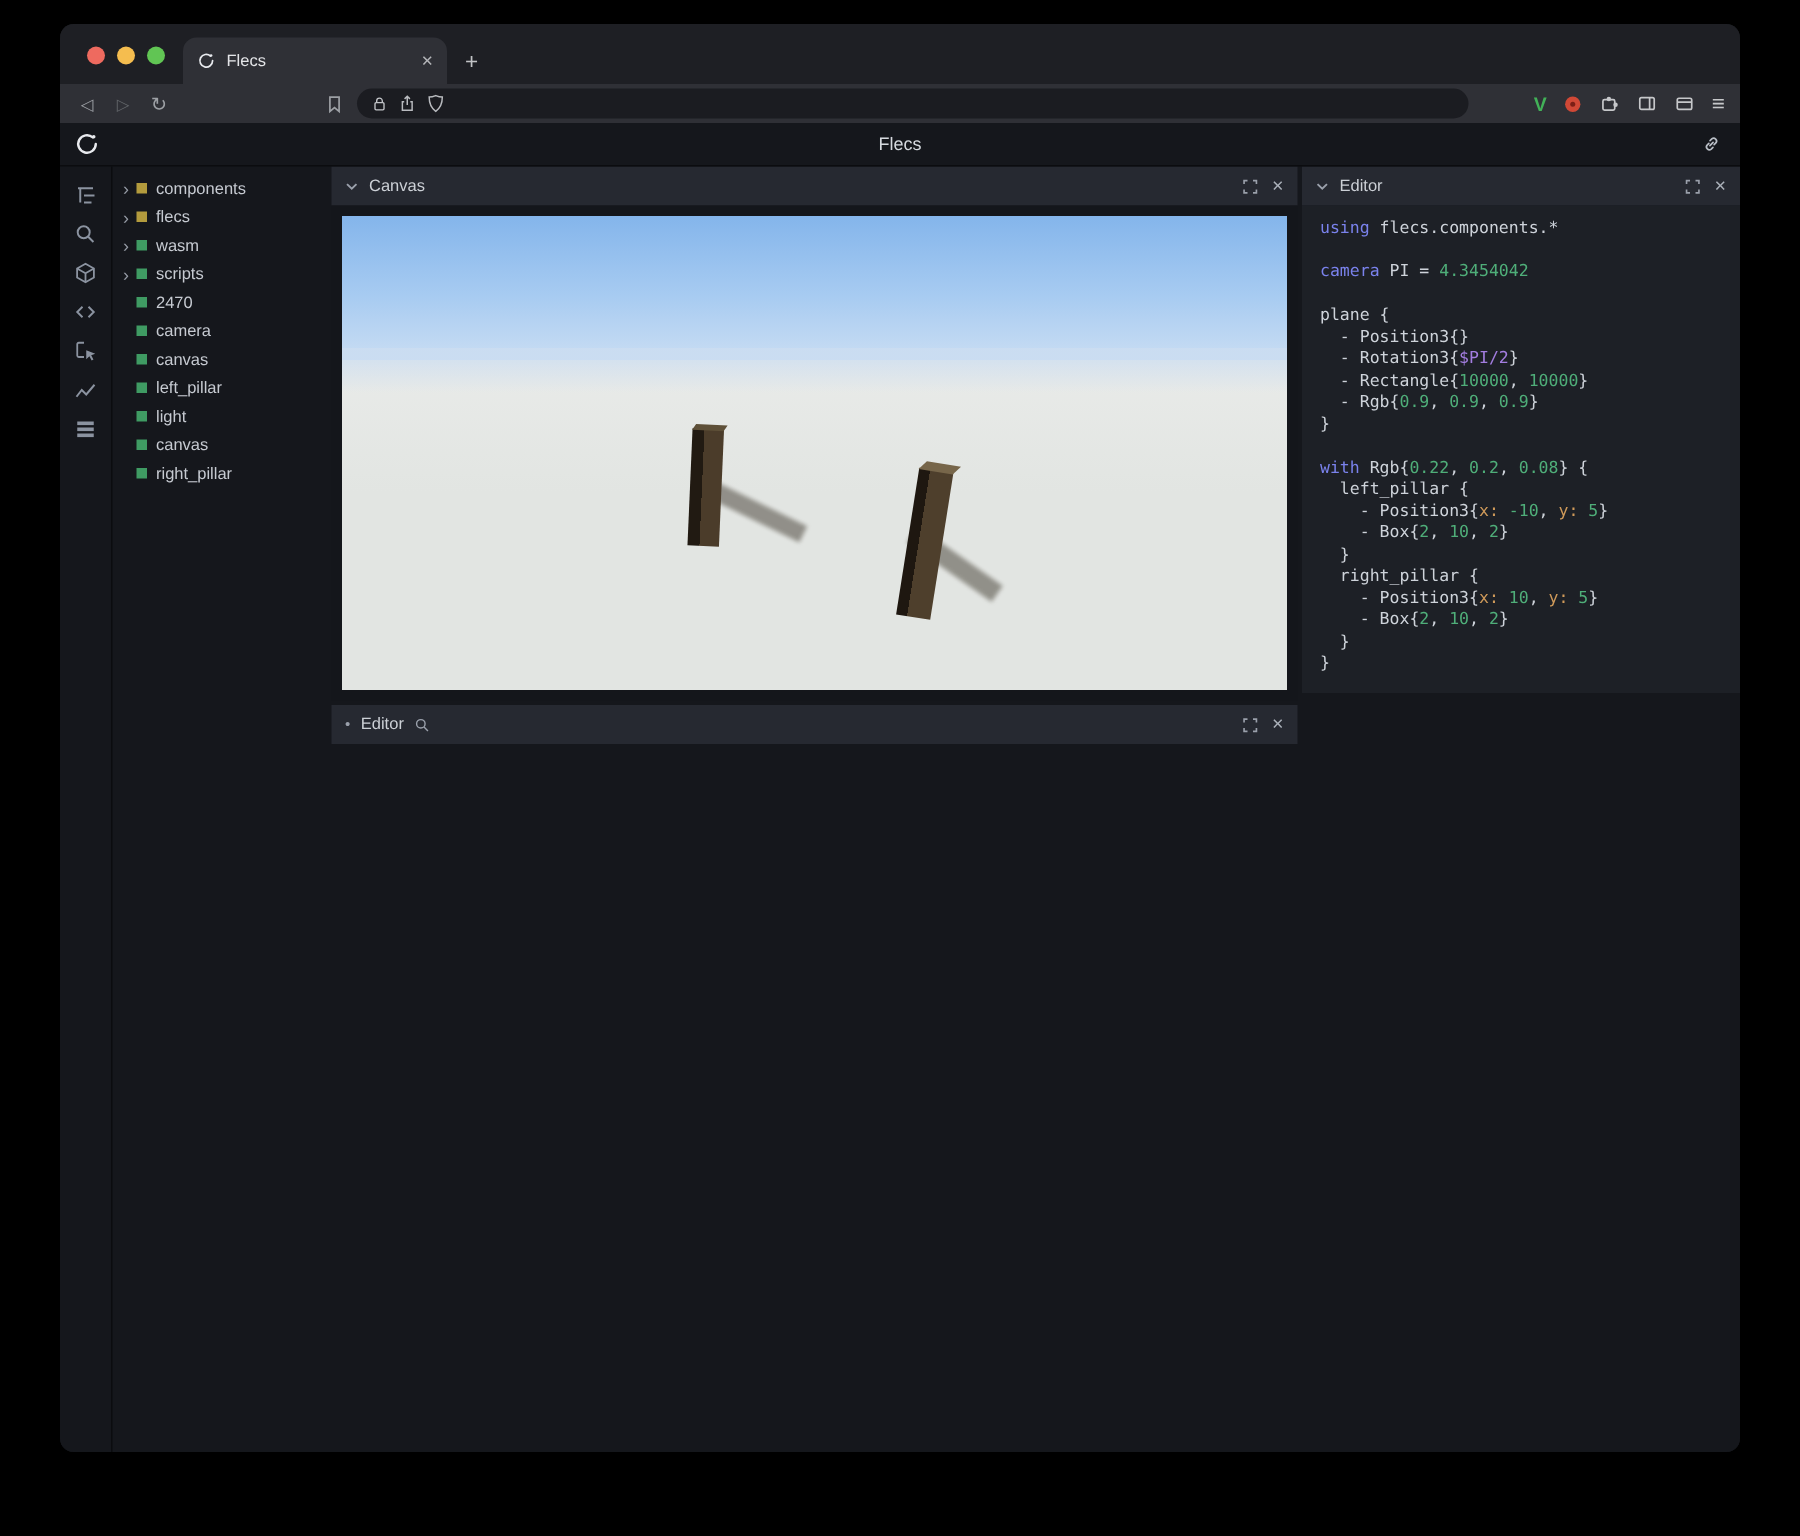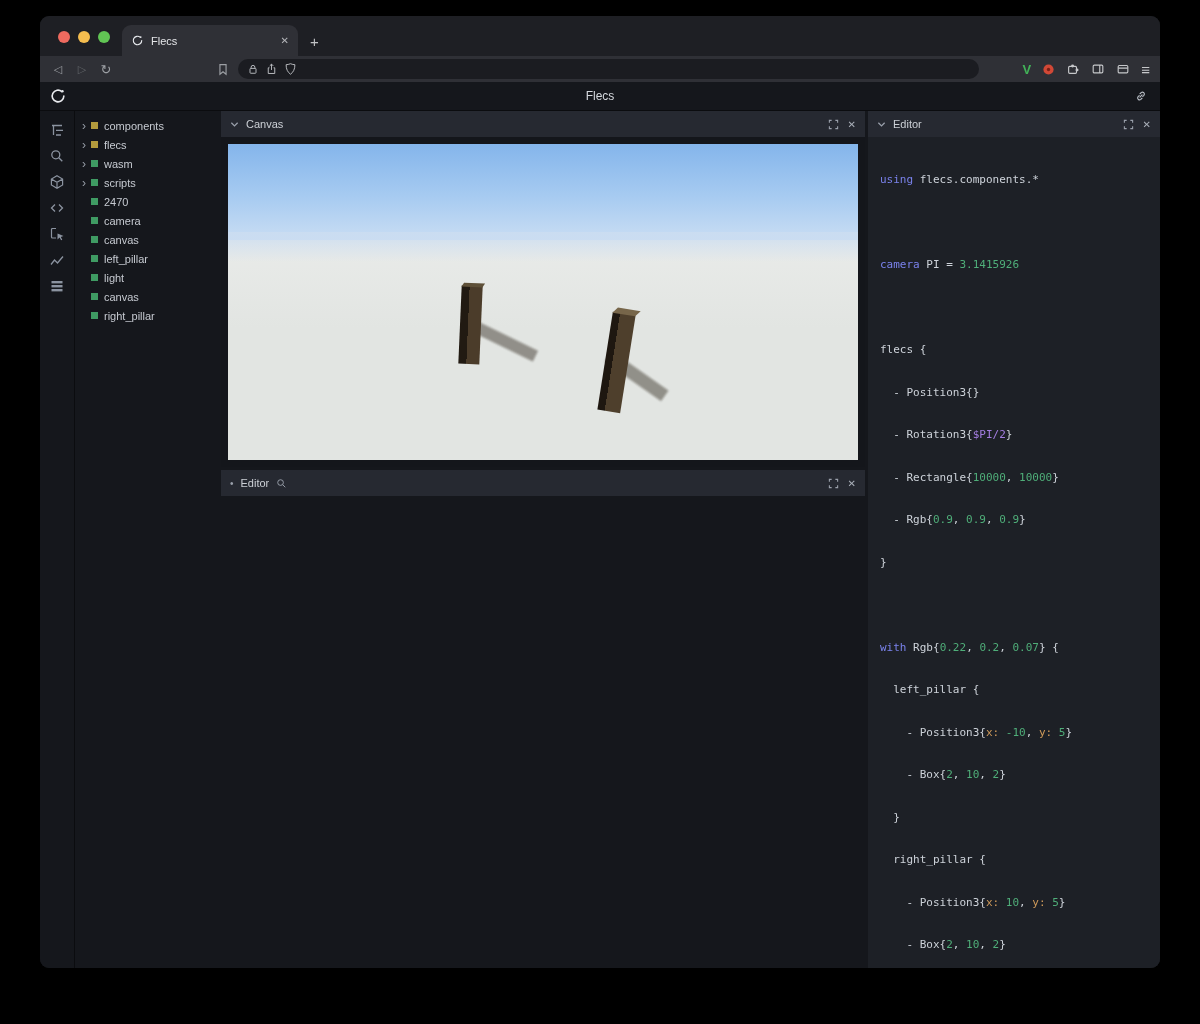--- a/index.html
+++ b/index.html
@@ -82,21 +82,21 @@
   .shadow{position:absolute;filter:blur(1.3px);opacity:.85;}
   .shadow-a{left:249px;top:177px;width:68px;height:12px;background:#84817a;
     transform:rotate(26deg);transform-origin:left top;}
   .shadow-b{left:384px;top:207px;width:69px;height:13px;background:#84827a;
     transform:rotate(35deg);transform-origin:left top;}
 
   .search-panel{margin-top:3px;}
 
   .editor-body{background:#1d2026;padding:8px 10px 12px 12px;
     font-family:"DejaVu Sans Mono",monospace;font-size:11px;line-height:14.5px;color:var(--c-code_text,#ced3da);}
-  .cl{white-space:pre;min-height:14.5px;margin-top:28px;}
+  .cl{white-space:pre;min-height:14.5px;}
   .tok-kw{color:var(--c-kw,#7a82ec);}
   .tok-num{color:var(--c-num,#4fae79);}
   .tok-var{color:var(--c-var,#a37de0);}
   .tok-prop{color:var(--c-prop,#cf9a5a);}
   .tok-id{color:var(--c-code_text,#ced3da);}
 
   svg{display:block;}
 </style>
 </head>
 <body>
@@ -366,30 +366,30 @@
                   <svg width="11" height="11" viewBox="0 0 12 12">
                       <path d="M1.5 4V1.5H4M8 1.5h2.5V4M10.5 8v2.5H8M4 10.5H1.5V8" fill="none" stroke="#9aa0ab" stroke-width="1.2"></path>
                     </svg>
                 </span>
                 <span class="ph-close">✕</span>
               </span>
             </div>
             <div class="editor-body">
                 <div class="cl"><span class="tok-kw">using</span><span class="tok-id"> flecs.components.*</span></div>
                 <div class="cl"></div>
-                <div class="cl"><span class="tok-kw">camera</span><span class="tok-id"> PI = </span><span class="tok-num">3.1415926</span></div>
+                <div class="cl"><span class="tok-kw">camera</span><span class="tok-id"> PI = </span><span class="tok-num">4.3454042</span></div>
                 <div class="cl"></div>
-                <div class="cl"><span class="tok-id">flecs {</span></div>
+                <div class="cl"><span class="tok-id">plane {</span></div>
                 <div class="cl"><span class="tok-id">  - Position3{}</span></div>
                 <div class="cl"><span class="tok-id">  - Rotation3{</span><span class="tok-var">$PI/2</span><span class="tok-id">}</span></div>
                 <div class="cl"><span class="tok-id">  - Rectangle{</span><span class="tok-num">10000</span><span class="tok-id">, </span><span class="tok-num">10000</span><span class="tok-id">}</span></div>
                 <div class="cl"><span class="tok-id">  - Rgb{</span><span class="tok-num">0.9</span><span class="tok-id">, </span><span class="tok-num">0.9</span><span class="tok-id">, </span><span class="tok-num">0.9</span><span class="tok-id">}</span></div>
                 <div class="cl"><span class="tok-id">}</span></div>
                 <div class="cl"></div>
-                <div class="cl"><span class="tok-kw">with</span><span class="tok-id"> Rgb{</span><span class="tok-num">0.22</span><span class="tok-id">, </span><span class="tok-num">0.2</span><span class="tok-id">, </span><span class="tok-num">0.07</span><span class="tok-id">} {</span></div>
+                <div class="cl"><span class="tok-kw">with</span><span class="tok-id"> Rgb{</span><span class="tok-num">0.22</span><span class="tok-id">, </span><span class="tok-num">0.2</span><span class="tok-id">, </span><span class="tok-num">0.08</span><span class="tok-id">} {</span></div>
                 <div class="cl"><span class="tok-id">  left_pillar {</span></div>
                 <div class="cl"><span class="tok-id">    - Position3{</span><span class="tok-prop">x:</span><span class="tok-id"> </span><span class="tok-num">-10</span><span class="tok-id">, </span><span class="tok-prop">y:</span><span class="tok-id"> </span><span class="tok-num">5</span><span class="tok-id">}</span></div>
                 <div class="cl"><span class="tok-id">    - Box{</span><span class="tok-num">2</span><span class="tok-id">, </span><span class="tok-num">10</span><span class="tok-id">, </span><span class="tok-num">2</span><span class="tok-id">}</span></div>
                 <div class="cl"><span class="tok-id">  }</span></div>
                 <div class="cl"><span class="tok-id">  right_pillar {</span></div>
                 <div class="cl"><span class="tok-id">    - Position3{</span><span class="tok-prop">x:</span><span class="tok-id"> </span><span class="tok-num">10</span><span class="tok-id">, </span><span class="tok-prop">y:</span><span class="tok-id"> </span><span class="tok-num">5</span><span class="tok-id">}</span></div>
                 <div class="cl"><span class="tok-id">    - Box{</span><span class="tok-num">2</span><span class="tok-id">, </span><span class="tok-num">10</span><span class="tok-id">, </span><span class="tok-num">2</span><span class="tok-id">}</span></div>
                 <div class="cl"><span class="tok-id">  }</span></div>
                 <div class="cl"><span class="tok-id">}</span></div>
               </div>

